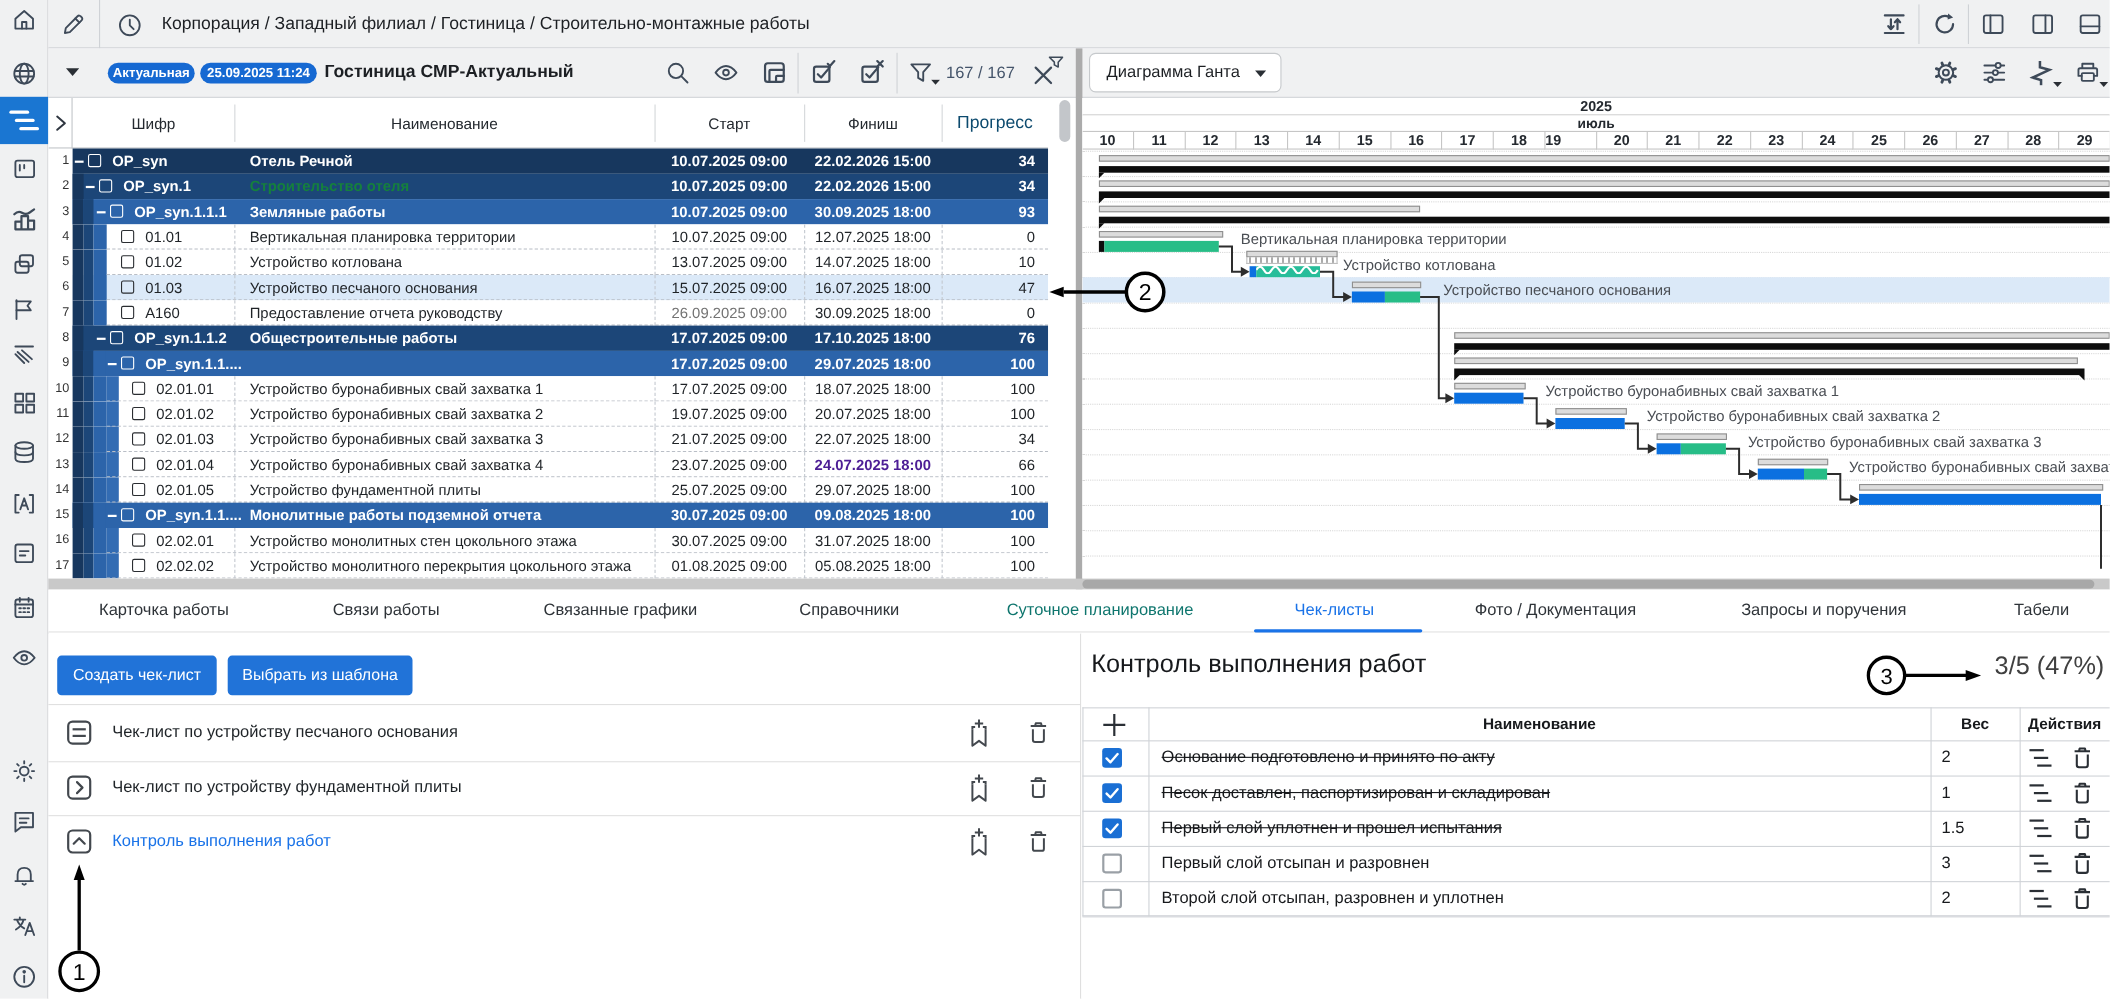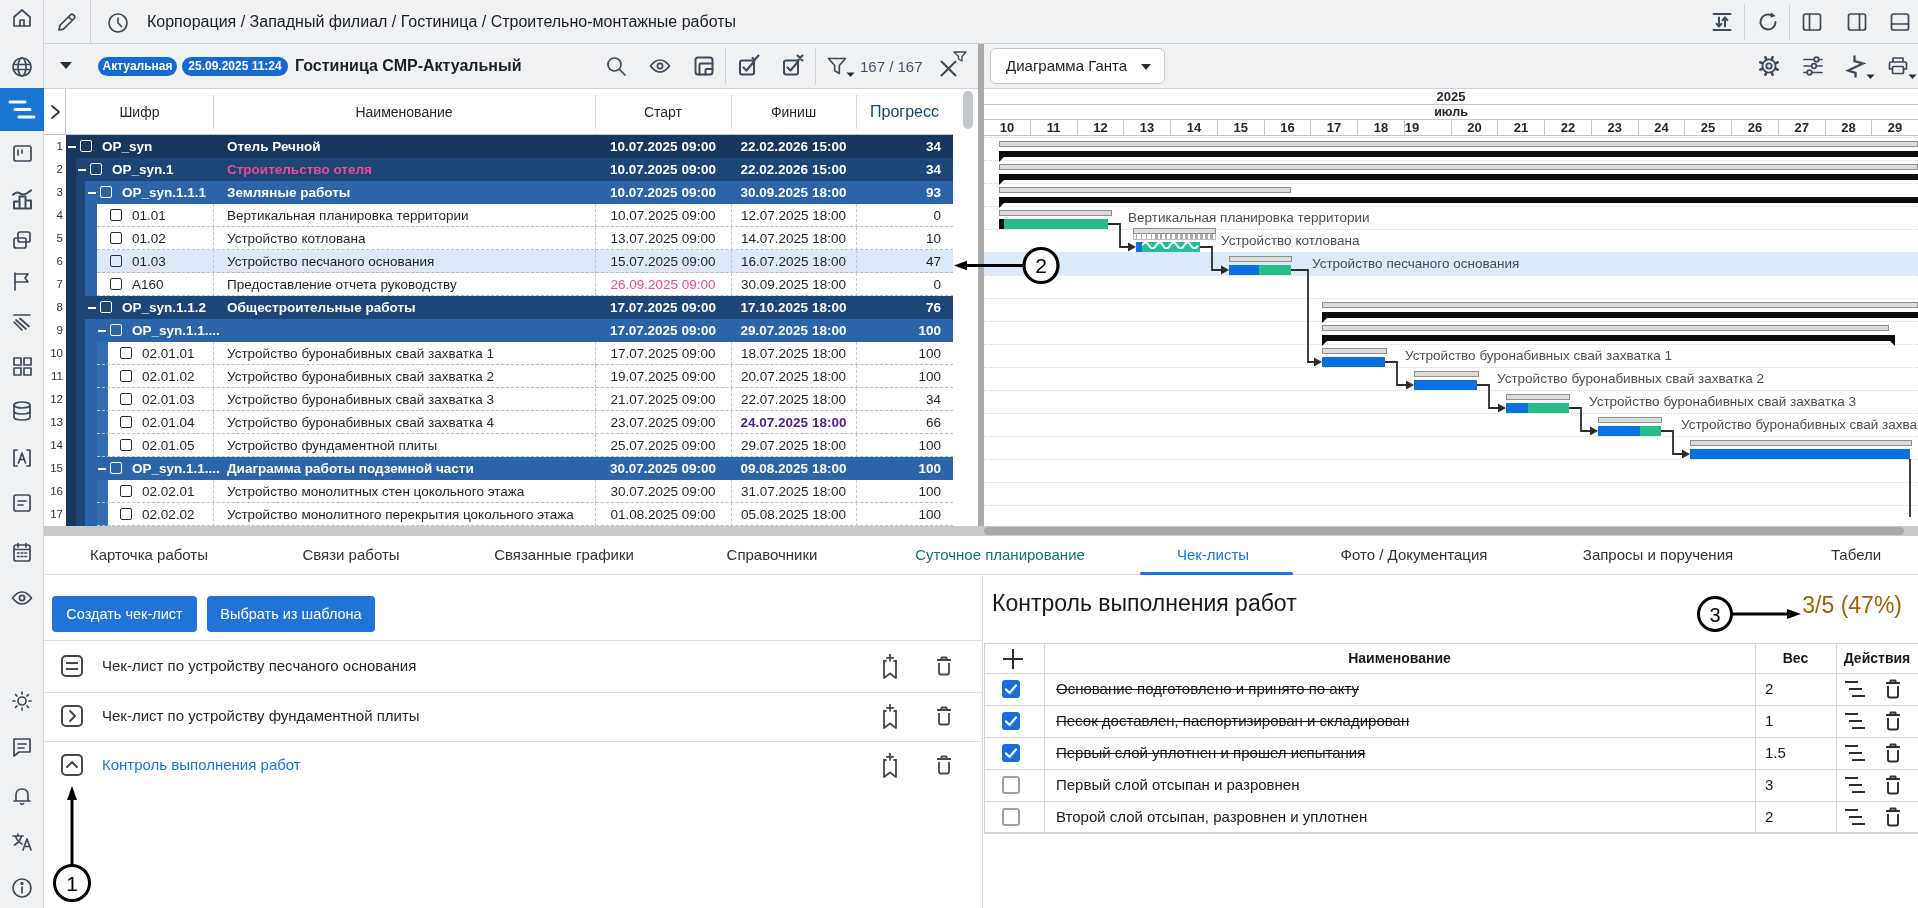--- a/index.html
+++ b/index.html
@@ -146,21 +146,21 @@
 <div class="abs" style="left:183px;top:46px;width:364px;height:23px;font-size:13.5px;font-weight:bold;color:#fff;line-height:23px;overflow:hidden;white-space:nowrap;">Отель Речной</div>
 <div class="abs" style="left:551px;top:46px;width:136px;height:23px;font-size:13.5px;font-weight:bold;color:#fff;line-height:23px;text-align:center;">10.07.2025 09:00</div>
 <div class="abs" style="left:687px;top:46px;width:125px;height:23px;font-size:13.5px;font-weight:bold;color:#fff;line-height:23px;text-align:center;">22.02.2026 15:00</div>
 <div class="abs" style="left:812px;top:46px;width:85px;height:23px;font-size:13.5px;font-weight:bold;color:#fff;line-height:23px;text-align:right;">34</div>
 <div class="abs" style="left:22px;top:69px;width:887px;height:23px;background:#1c4678;"></div>
 <div class="abs" style="left:22px;top:69px;width:10px;height:23px;background:#17375e;"></div>
 <div class="abs" style="left:0;top:69px;width:19px;height:23px;font-size:11.5px;color:#333;text-align:right;line-height:23px;">2</div>
 <div class="abs" style="left:34px;top:79.5px;width:8px;height:2px;background:#fff;"></div>
 <div class="abs" style="left:46px;top:74px;width:12px;height:12px;border:1.5px solid #fff;border-radius:2px;"></div>
 <div class="abs" style="left:68px;top:69px;width:97px;height:23px;font-size:13.5px;font-weight:bold;color:#fff;line-height:23px;">ОР_syn.1</div>
-<div class="abs" style="left:183px;top:69px;width:364px;height:23px;font-size:13.5px;font-weight:bold;color:#ec4899;line-height:23px;overflow:hidden;white-space:nowrap;">Строительство отеля</div>
+<div class="abs" style="left:183px;top:69px;width:364px;height:23px;font-size:13.5px;font-weight:bold;color:#15803d;line-height:23px;overflow:hidden;white-space:nowrap;">Строительство отеля</div>
 <div class="abs" style="left:551px;top:69px;width:136px;height:23px;font-size:13.5px;font-weight:bold;color:#fff;line-height:23px;text-align:center;">10.07.2025 09:00</div>
 <div class="abs" style="left:687px;top:69px;width:125px;height:23px;font-size:13.5px;font-weight:bold;color:#fff;line-height:23px;text-align:center;">22.02.2026 15:00</div>
 <div class="abs" style="left:812px;top:69px;width:85px;height:23px;font-size:13.5px;font-weight:bold;color:#fff;line-height:23px;text-align:right;">34</div>
 <div class="abs" style="left:22px;top:92px;width:887px;height:23px;background:#2c64aa;"></div>
 <div class="abs" style="left:22px;top:92px;width:10px;height:23px;background:#17375e;"></div>
 <div class="abs" style="left:32px;top:92px;width:9px;height:23px;background:#1c4678;"></div>
 <div class="abs" style="left:0;top:92px;width:19px;height:23px;font-size:11.5px;color:#333;text-align:right;line-height:23px;">3</div>
 <div class="abs" style="left:44px;top:102.5px;width:8px;height:2px;background:#fff;"></div>
 <div class="abs" style="left:56px;top:97px;width:12px;height:12px;border:1.5px solid #fff;border-radius:2px;"></div>
 <div class="abs" style="left:78px;top:92px;width:87px;height:23px;font-size:13.5px;font-weight:bold;color:#fff;line-height:23px;">ОР_syn.1.1.1</div>
@@ -217,21 +217,21 @@
 <div class="abs" style="left:687px;top:161px;width:0;height:23px;border-left:1px dashed #c3c8cf;"></div>
 <div class="abs" style="left:812px;top:161px;width:0;height:23px;border-left:1px dashed #c3c8cf;"></div>
 <div class="abs" style="left:22px;top:184px;width:887px;height:23px;background:#ffffff;"></div>
 <div class="abs" style="left:22px;top:184px;width:10px;height:23px;background:#17375e;"></div>
 <div class="abs" style="left:32px;top:184px;width:9px;height:23px;background:#1c4678;"></div>
 <div class="abs" style="left:41px;top:184px;width:12px;height:23px;background:#2c64aa;"></div>
 <div class="abs" style="left:0;top:184px;width:19px;height:23px;font-size:11.5px;color:#333;text-align:right;line-height:23px;">7</div>
 <div class="abs" style="left:66px;top:189px;width:12px;height:12px;border:1.5px solid #2a2d31;border-radius:2px;background:#fff;"></div>
 <div class="abs" style="left:88px;top:184px;width:77px;height:23px;font-size:13.5px;font-weight:normal;color:#1f2327;line-height:23px;">А160</div>
 <div class="abs" style="left:183px;top:184px;width:364px;height:23px;font-size:13.5px;font-weight:normal;color:#1f2327;line-height:23px;overflow:hidden;white-space:nowrap;">Предоставление отчета руководству</div>
-<div class="abs" style="left:551px;top:184px;width:136px;height:23px;font-size:13.5px;font-weight:normal;color:#ec4899;line-height:23px;text-align:center;">26.09.2025 09:00</div>
+<div class="abs" style="left:551px;top:184px;width:136px;height:23px;font-size:13.5px;font-weight:normal;color:#737373;line-height:23px;text-align:center;">26.09.2025 09:00</div>
 <div class="abs" style="left:687px;top:184px;width:125px;height:23px;font-size:13.5px;font-weight:normal;color:#1f2327;line-height:23px;text-align:center;">30.09.2025 18:00</div>
 <div class="abs" style="left:812px;top:184px;width:85px;height:23px;font-size:13.5px;font-weight:normal;color:#1f2327;line-height:23px;text-align:right;">0</div>
 <div class="abs" style="left:53px;top:206px;width:856px;height:0;border-top:1px dashed #b9bec6;"></div>
 <div class="abs" style="left:169px;top:184px;width:0;height:23px;border-left:1px dashed #c3c8cf;"></div>
 <div class="abs" style="left:551px;top:184px;width:0;height:23px;border-left:1px dashed #c3c8cf;"></div>
 <div class="abs" style="left:687px;top:184px;width:0;height:23px;border-left:1px dashed #c3c8cf;"></div>
 <div class="abs" style="left:812px;top:184px;width:0;height:23px;border-left:1px dashed #c3c8cf;"></div>
 <div class="abs" style="left:22px;top:207px;width:887px;height:23px;background:#1c4678;"></div>
 <div class="abs" style="left:22px;top:207px;width:10px;height:23px;background:#17375e;"></div>
 <div class="abs" style="left:32px;top:207px;width:9px;height:23px;background:#1c4678;"></div>
@@ -340,21 +340,21 @@
 <div class="abs" style="left:687px;top:345px;width:0;height:23px;border-left:1px dashed #c3c8cf;"></div>
 <div class="abs" style="left:812px;top:345px;width:0;height:23px;border-left:1px dashed #c3c8cf;"></div>
 <div class="abs" style="left:22px;top:368px;width:887px;height:23px;background:#2c64aa;"></div>
 <div class="abs" style="left:22px;top:368px;width:10px;height:23px;background:#17375e;"></div>
 <div class="abs" style="left:32px;top:368px;width:9px;height:23px;background:#1c4678;"></div>
 <div class="abs" style="left:41px;top:368px;width:11px;height:23px;background:#2c64aa;"></div>
 <div class="abs" style="left:0;top:368px;width:19px;height:23px;font-size:11.5px;color:#333;text-align:right;line-height:23px;">15</div>
 <div class="abs" style="left:54px;top:378.5px;width:8px;height:2px;background:#fff;"></div>
 <div class="abs" style="left:66px;top:373px;width:12px;height:12px;border:1.5px solid #fff;border-radius:2px;"></div>
 <div class="abs" style="left:88px;top:368px;width:77px;height:23px;font-size:13.5px;font-weight:bold;color:#fff;line-height:23px;">ОР_syn.1.1....</div>
-<div class="abs" style="left:183px;top:368px;width:364px;height:23px;font-size:13.5px;font-weight:bold;color:#fff;line-height:23px;overflow:hidden;white-space:nowrap;">Диаграмма работы подземной части</div>
+<div class="abs" style="left:183px;top:368px;width:364px;height:23px;font-size:13.5px;font-weight:bold;color:#fff;line-height:23px;overflow:hidden;white-space:nowrap;">Монолитные работы подземной отчета</div>
 <div class="abs" style="left:551px;top:368px;width:136px;height:23px;font-size:13.5px;font-weight:bold;color:#fff;line-height:23px;text-align:center;">30.07.2025 09:00</div>
 <div class="abs" style="left:687px;top:368px;width:125px;height:23px;font-size:13.5px;font-weight:bold;color:#fff;line-height:23px;text-align:center;">09.08.2025 18:00</div>
 <div class="abs" style="left:812px;top:368px;width:85px;height:23px;font-size:13.5px;font-weight:bold;color:#fff;line-height:23px;text-align:right;">100</div>
 <div class="abs" style="left:22px;top:391px;width:887px;height:23px;background:#ffffff;"></div>
 <div class="abs" style="left:22px;top:391px;width:10px;height:23px;background:#17375e;"></div>
 <div class="abs" style="left:32px;top:391px;width:9px;height:23px;background:#1c4678;"></div>
 <div class="abs" style="left:41px;top:391px;width:12px;height:23px;background:#2c64aa;"></div>
 <div class="abs" style="left:53px;top:391px;width:11px;height:23px;background:#336cb3;"></div>
 <div class="abs" style="left:0;top:391px;width:19px;height:23px;font-size:11.5px;color:#333;text-align:right;line-height:23px;">16</div>
 <div class="abs" style="left:76px;top:396px;width:12px;height:12px;border:1.5px solid #2a2d31;border-radius:2px;background:#fff;"></div>
@@ -567,21 +567,21 @@
 <svg class="abs" style="left:0;top:200px" width="120" height="132">
         <path d="M28 10 l-5 14 h10 z" fill="#000"></path>
         <line x1="28" y1="22" x2="28" y2="88" stroke="#000" stroke-width="3"></line>
         <circle cx="28" cy="107" r="17.5" fill="#fff" stroke="#000" stroke-width="3"></circle>
         <text x="28" y="114.5" font-size="21" text-anchor="middle" fill="#000">1</text>
       </svg>
     </div>
   <div class="abs" style="left:982px;top:576px;width:1px;height:332px;background:#d8d8d8;"></div>
   <div class="abs" id="bottomright" style="left:983px;top:576px;width:935px;height:332px;background:#fff;">
       <div class="abs" style="left:9px;top:14px;font-size:23px;color:#17191c;">Контроль выполнения работ</div>
-<div class="abs" style="left:710px;top:16px;width:225px;text-align:right;font-size:23px;color:#a16207;padding-right:16px;">3/5 (47%)</div>
+<div class="abs" style="left:710px;top:16px;width:225px;text-align:right;font-size:23px;color:#404040;padding-right:5px;">3/5 (47%)</div>
 <svg class="abs" style="left:700px;top:16px" width="130" height="44">
         <circle cx="32" cy="22" r="16.5" fill="#fff" stroke="#000" stroke-width="3"></circle>
         <text x="32" y="29.5" font-size="20" text-anchor="middle" fill="#000">3</text>
         <line x1="49" y1="22" x2="105" y2="22" stroke="#000" stroke-width="3"></line>
         <path d="M118 22 l-14 -5 v10 z" fill="#000"></path>
       </svg>
 <div class="abs" style="left:1px;top:67px;width:934px;height:190px;border:1px solid #d0d3d7;border-right:none;"></div>
 <div class="abs" style="left:1px;top:97px;width:934px;height:1px;background:#d0d3d7;"></div>
 <div class="abs" style="left:61px;top:67px;width:711px;text-align:center;font-size:14px;font-weight:bold;color:#17191c;line-height:30px;">Наименование</div>
 <div class="abs" style="left:772px;top:67px;width:81px;text-align:center;font-size:14px;font-weight:bold;color:#17191c;line-height:30px;">Вес</div>

